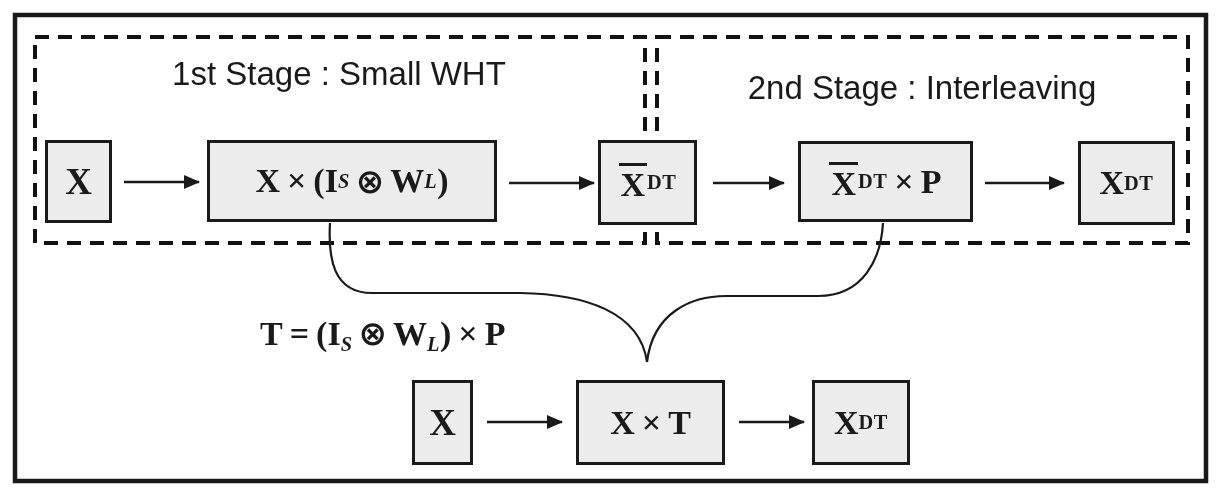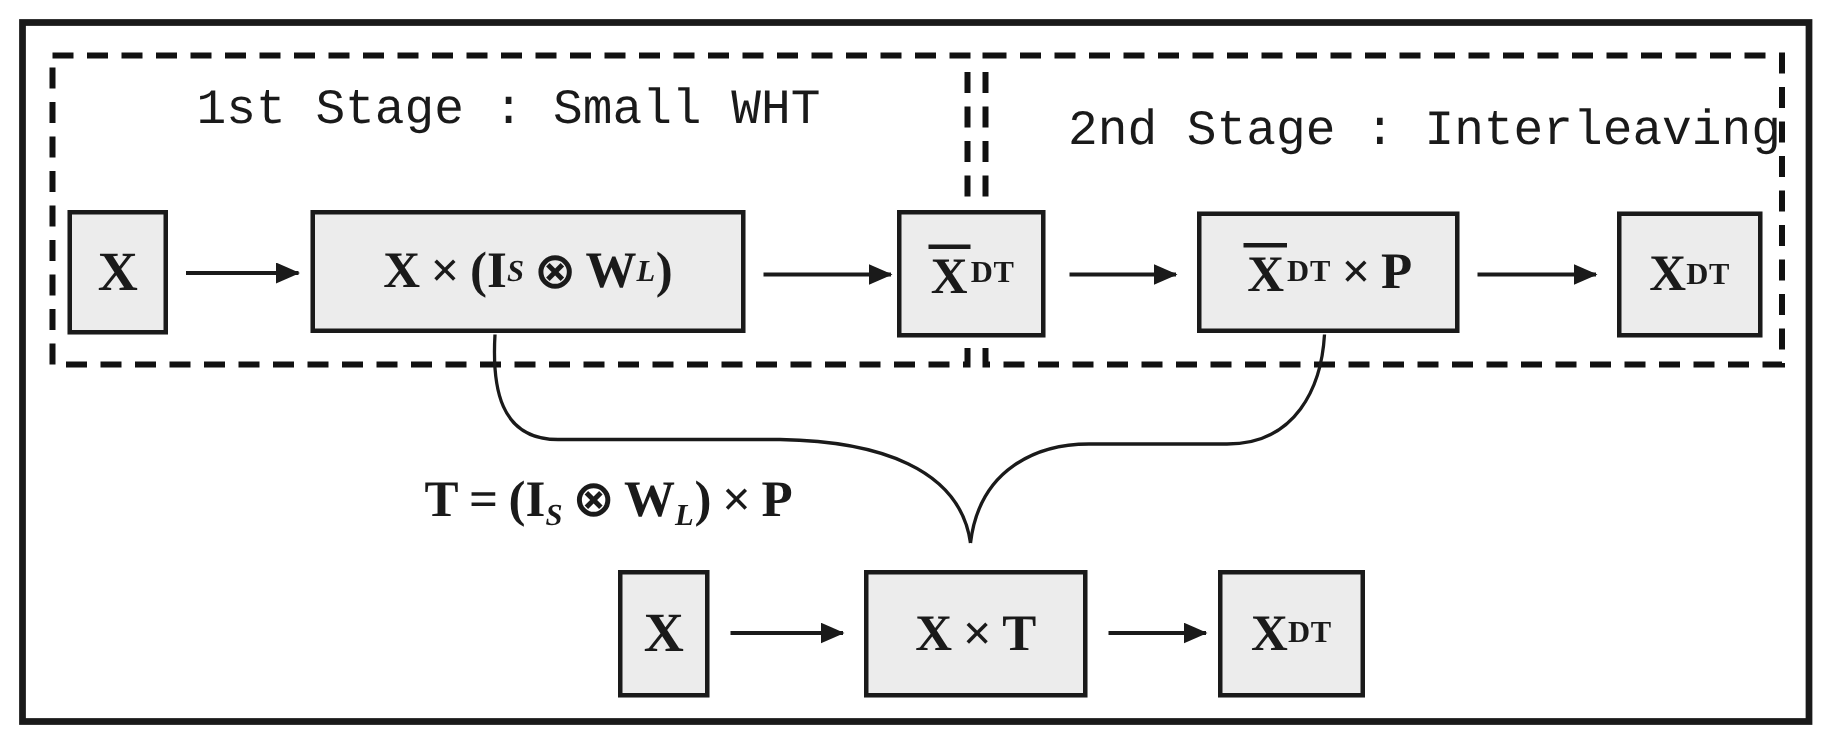--- a/index.html
+++ b/index.html
@@ -10,21 +10,21 @@
        font-family:"Liberation Serif","DejaVu Serif","DejaVu Sans",serif;}
   .math{font-size:34px;white-space:nowrap;line-height:1;}
   .math-lg{font-size:37px;}
   .sub{font-size:0.60em;vertical-align:-0.30em;letter-spacing:0.5px;font-weight:bold;}
   .sub.it{font-style:italic;}
   .ov{display:inline-block;border-top:3.5px solid #1a1a1a;padding:2px 2px 0 2px;line-height:1;}
   .otimes{font-family:"DejaVu Sans",sans-serif;margin:0 6px;}
   .times{margin:0 7px;}
   .paren{font-weight:bold;}
   .stage-title{position:absolute;z-index:2;text-align:center;color:#1a1a1a;font-size:33px;
-       font-family:Liberation Mono, monospace;white-space:nowrap;}
+       font-family:Liberation Sans, sans-serif;white-space:nowrap;}
   .formula-label{position:absolute;z-index:3;color:#1a1a1a;font-weight:bold;font-size:34px;
        font-family:"Liberation Serif","DejaVu Serif","DejaVu Sans",serif;white-space:nowrap;line-height:1;}
 </style>
 </head>
 <body>
 
 <div id="canvas">
 
   <svg class="overlay" width="1222" height="498" viewBox="0 0 1222 498">
     <defs>
@@ -79,21 +79,21 @@
       <span class="sub">DT</span>
       <span class="times">×</span>
       <span>P</span>
   </div>
 
   <div class="box math" style="left:1078px;top:141px;width:97px;height:84px;">
     <span>X</span>
       <span class="sub">DT</span>
   </div>
 
-  <div class="formula-label" style="left:283px;top:316px;">
+  <div class="formula-label" style="left:260px;top:316px;">
     <span>T</span><span class="times">=</span><span class="paren">(</span><span>I</span><span class="sub it">S</span><span class="otimes">⊗</span><span>W</span><span class="sub it">L</span><span class="paren">)</span><span class="times">×</span><span>P</span>
   </div>
 
   <div class="box math math-lg" style="left:412px;top:380px;width:61px;height:85px;">
     <span>X</span>
   </div>
 
   <div class="box math" style="left:576px;top:380px;width:149px;height:85px;">
     <span>X</span>
       <span class="times">×</span>

